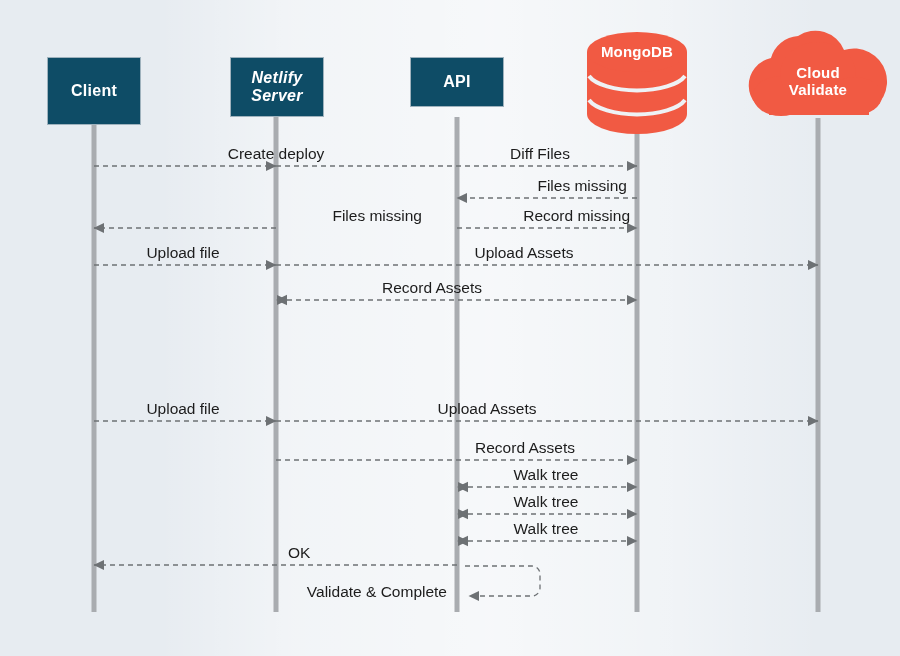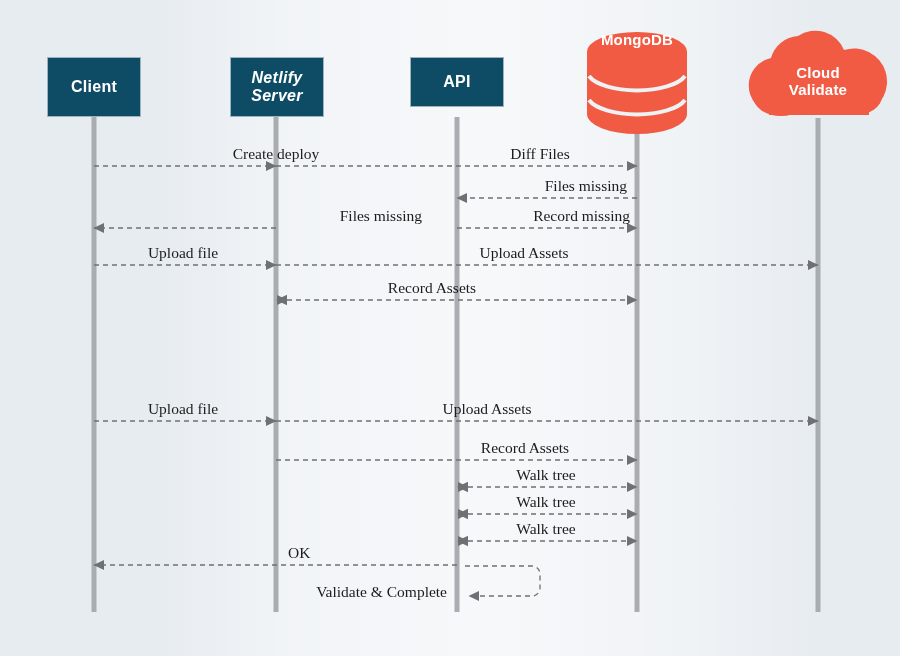--- a/index.html
+++ b/index.html
@@ -61,21 +61,20 @@
     pointer-events: none;
   }
 
   
   .msg-label {
     position: absolute;
     font-size: 15.5px;
     color: #1c1c1c;
     white-space: nowrap;
     line-height: 1;
-    font-family: Liberation Serif, serif;
   }
   .msg-label.center { transform: translateX(-50%); }
   .msg-label.rightal { transform: translateX(-100%); }
 </style>
 </head>
 <body>
 
 <div id="canvas">
 
   <div class="bg-band band-a"></div>
@@ -136,36 +135,36 @@
         <path d="M468,481.8 L457,487 L468,492.2 Z" fill="#6d7174"></path>
         <line x1="468" y1="514" x2="637" y2="514" stroke="#6d7174" stroke-width="1.3" stroke-dasharray="5 4" marker-end="url(#arrowR)" marker-start="url(#arrowL)"></line>
         <path d="M468,508.8 L457,514 L468,519.2 Z" fill="#6d7174"></path>
         <line x1="468" y1="541" x2="637" y2="541" stroke="#6d7174" stroke-width="1.3" stroke-dasharray="5 4" marker-end="url(#arrowR)" marker-start="url(#arrowL)"></line>
         <path d="M468,535.8 L457,541 L468,546.2 Z" fill="#6d7174"></path>
         <line x1="457" y1="565" x2="94" y2="565" stroke="#6d7174" stroke-width="1.3" stroke-dasharray="5 4" marker-end="url(#arrowL)"></line>
         <path d="M465,566 H532 a8,8 0 0 1 8,8 V588 a8,8 0 0 1 -8,8 H469" fill="none" stroke="#6d7174" stroke-width="1.3" stroke-dasharray="5 4" marker-end="url(#arrowL)"></path>
       </g>
   </svg>
 
-  <div class="actor-box" style="left:47px;  top:57px; width:94px;  height:60px;">
+  <div class="actor-box" style="left:47px;  top:57px; width:94px;  height:68px;">
     <span>Client</span>
   </div>
 
   <div class="actor-box" style="left:230px; top:57px; width:94px;  height:60px;font-style:italic;">
     <span>
       <span>Netlify</span><br>
       <span>Server</span>
     </span>
   </div>
 
   <div class="actor-box" style="left:410px; top:57px; width:94px;  height:50px;">
     <span>API</span>
   </div>
 
-  <div class="actor-shape-label" style="left:587px; top:32px; width:100px;">MongoDB</div>
+  <div class="actor-shape-label" style="left:587px; top:44px; width:100px;">MongoDB</div>
 
   <div class="actor-shape-label" style="left:768px; top:65px; width:100px;">
     <span>Cloud</span><br>
     <span>Validate</span>
   </div>
 
   <div id="msg-labels">
       <div class="msg-label center" style="left: 276px; top: 146px;">Create deploy</div>
       <div class="msg-label center" style="left: 540px; top: 146px;">Diff Files</div>
       <div class="msg-label rightal" style="left: 627px; top: 178px;">Files missing</div>

